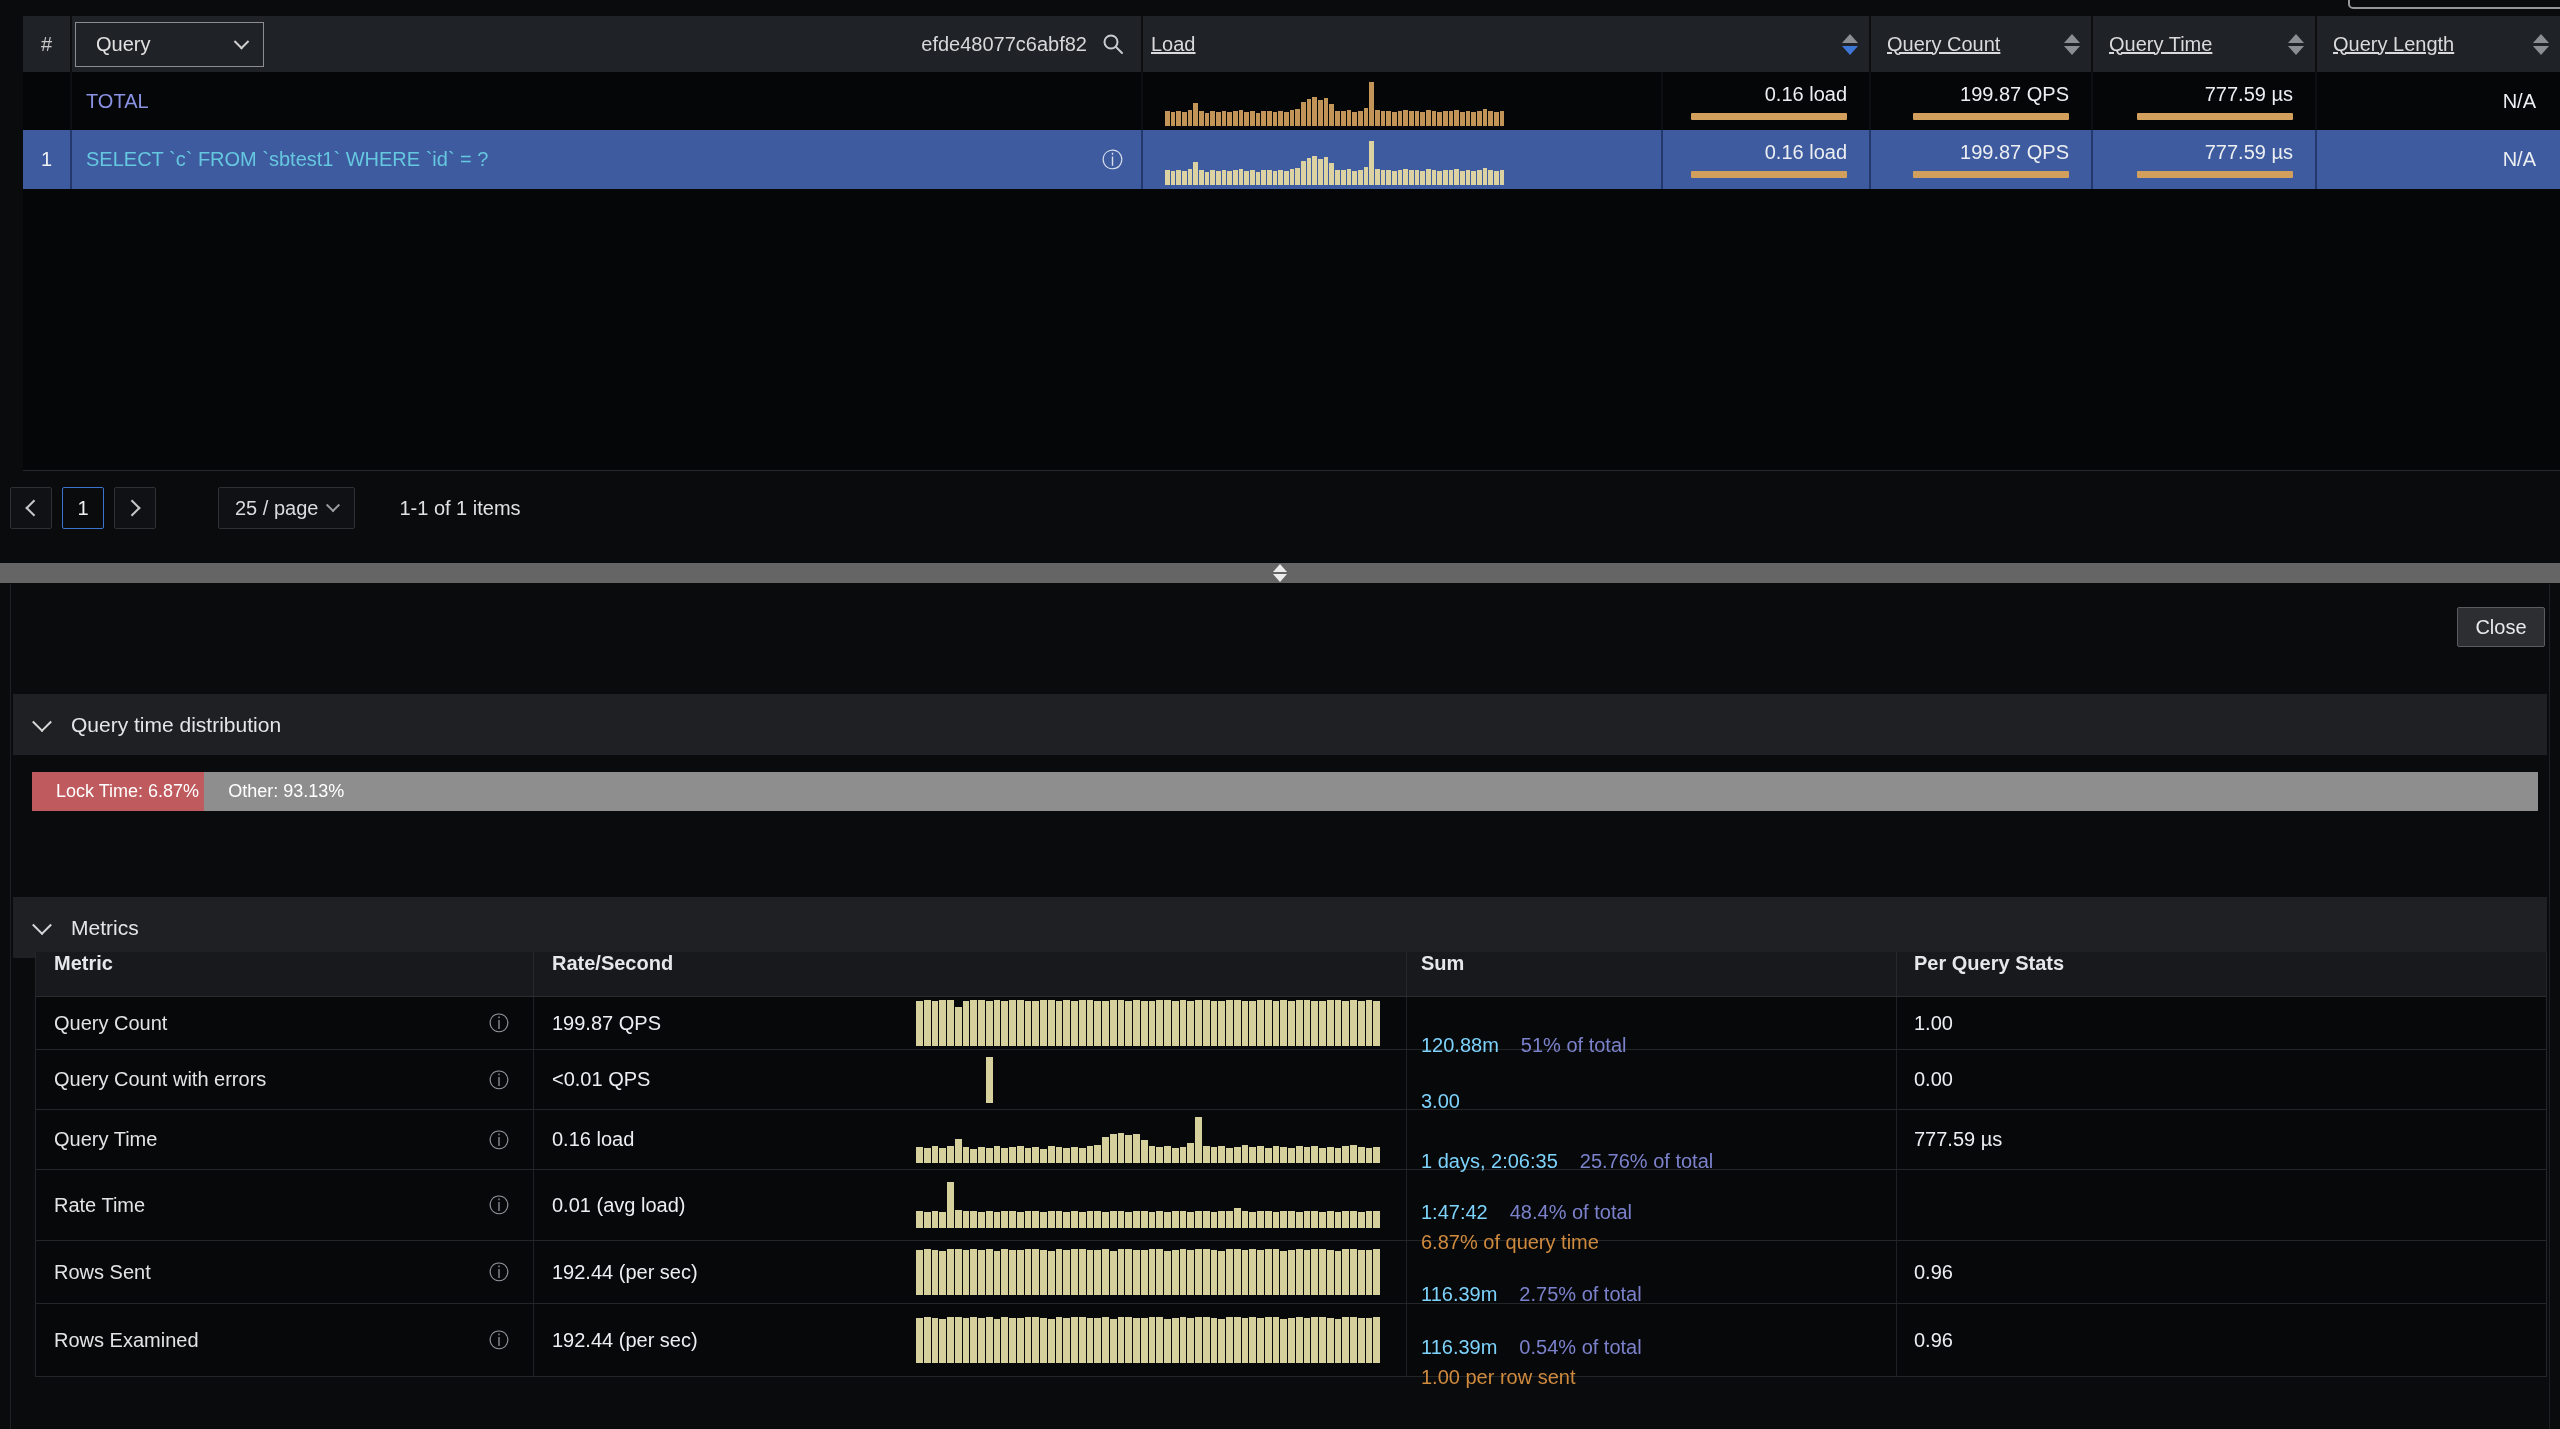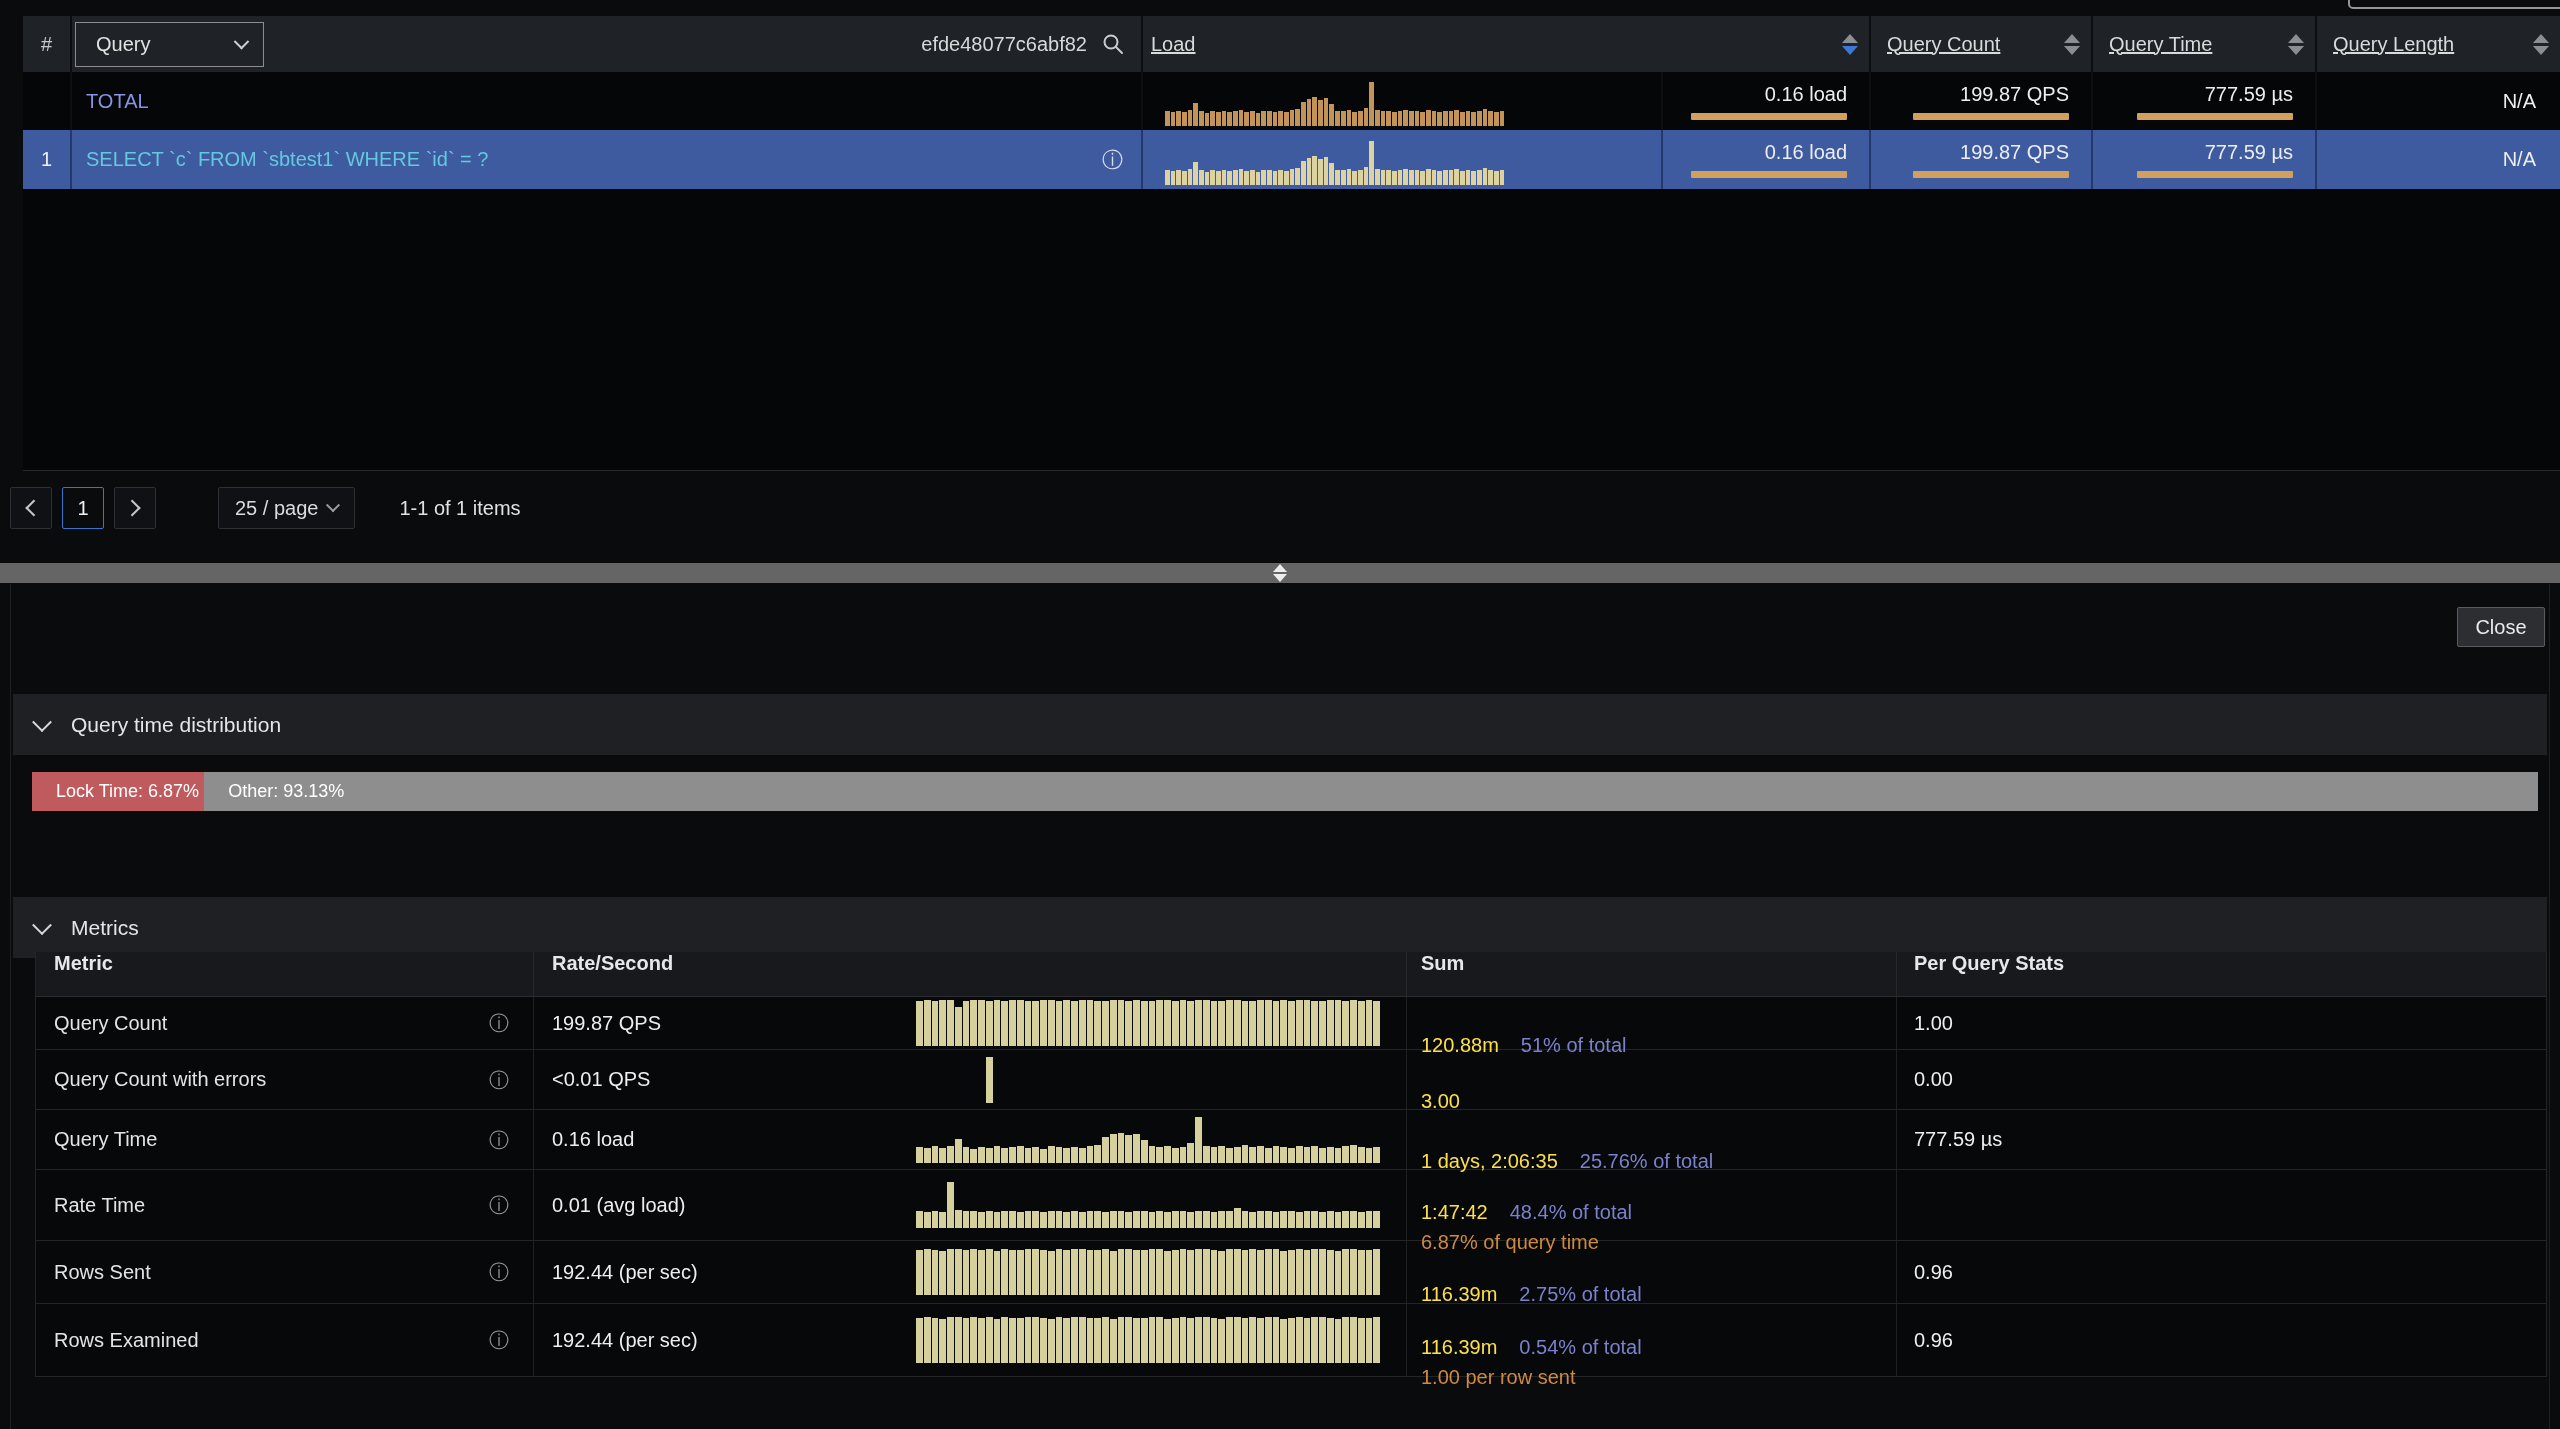--- a/index.html
+++ b/index.html
@@ -98,21 +98,21 @@
   .h52{height:52px;} .h59{height:59px;} .h70{height:70px;} .h62{height:62px;} .h72{height:72px;}
   .mc{box-sizing:border-box;position:relative;display:flex;align-items:center;border-right:1px solid #1e2024;}
   .w-metric{width:498px;padding-left:18px;}
   .w-rate{width:873px;padding-left:18px;}
   .w-sum{width:490px;padding-left:14px;}
   .w-pqs{flex:1;padding-left:17px;border-right:none;}
   .minfo{position:absolute;right:24px;color:#8f959b;font-size:20px;line-height:20px;}
   .mspark{position:absolute;left:382px;width:465px;height:46px;top:50%;transform:translateY(-50%);}
   .mc-sumcol{flex-direction:column;justify-content:center;align-items:flex-start;gap:7px;}
   .sumline{display:flex;gap:22px;align-items:baseline;}
-  .sumv{color:#fde047;margin-top:44px;}
+  .sumv{color:#7dd3fc;margin-top:44px;}
   .sumlink{color:#7b82cb;cursor:pointer;}
   .sumnote{color:#cf8a3e;}
   .toprightbox{position:absolute;left:2348px;top:-13px;width:212px;height:18px;border:2px solid #969696;border-radius:5px;}
 </style>
 </head>
 <body>
 
 <div class="canvas">
 
   <div class="toprightbox"></div>

